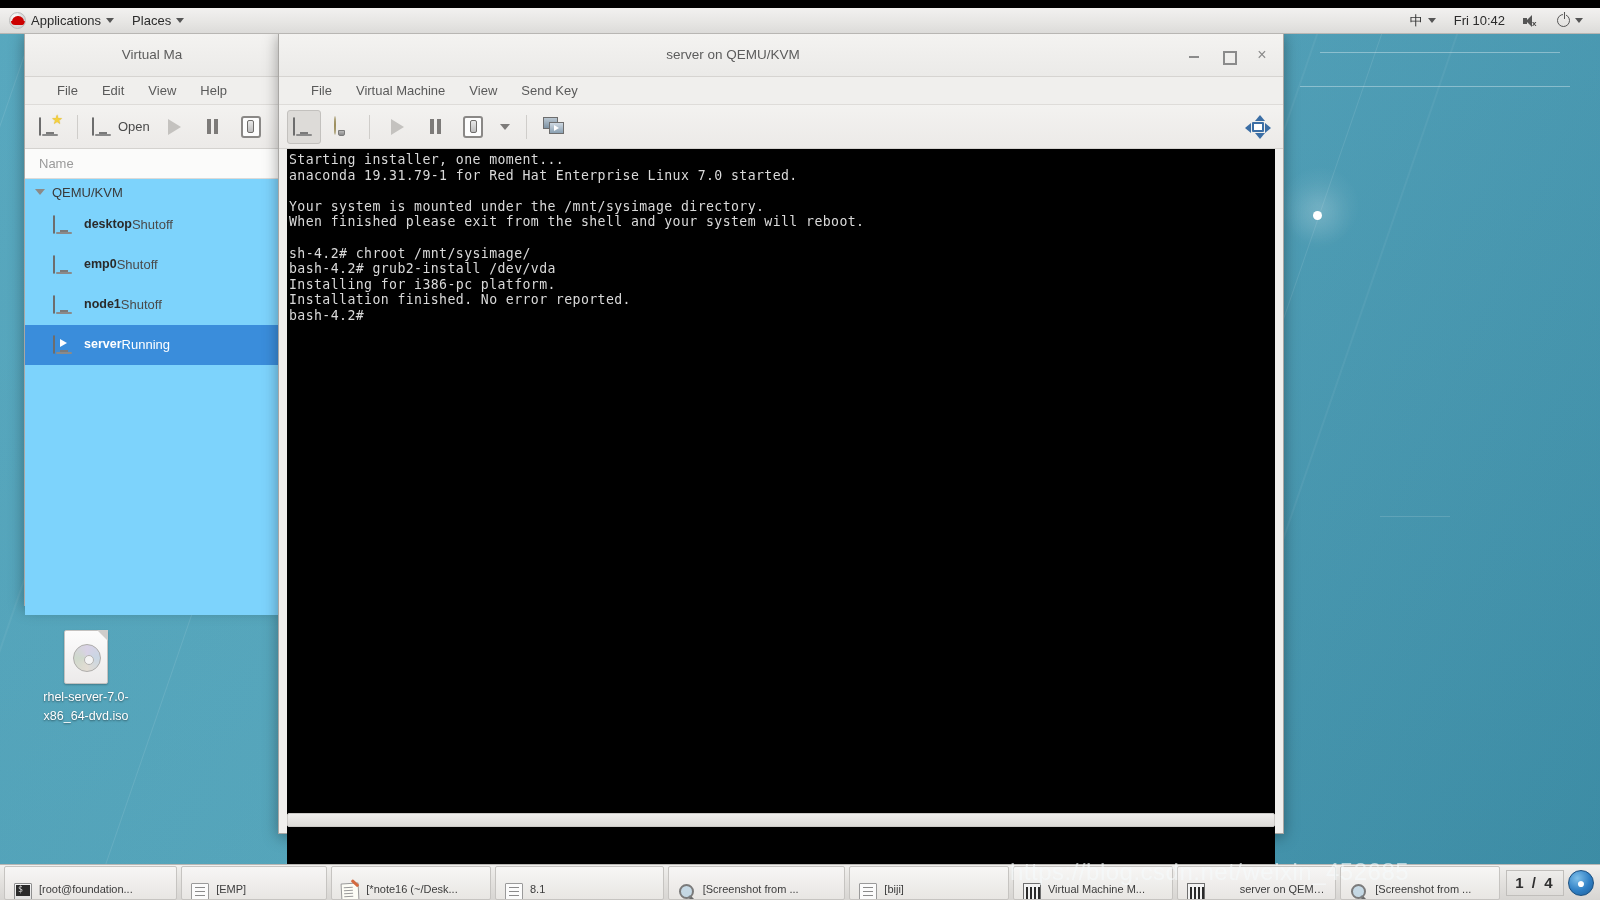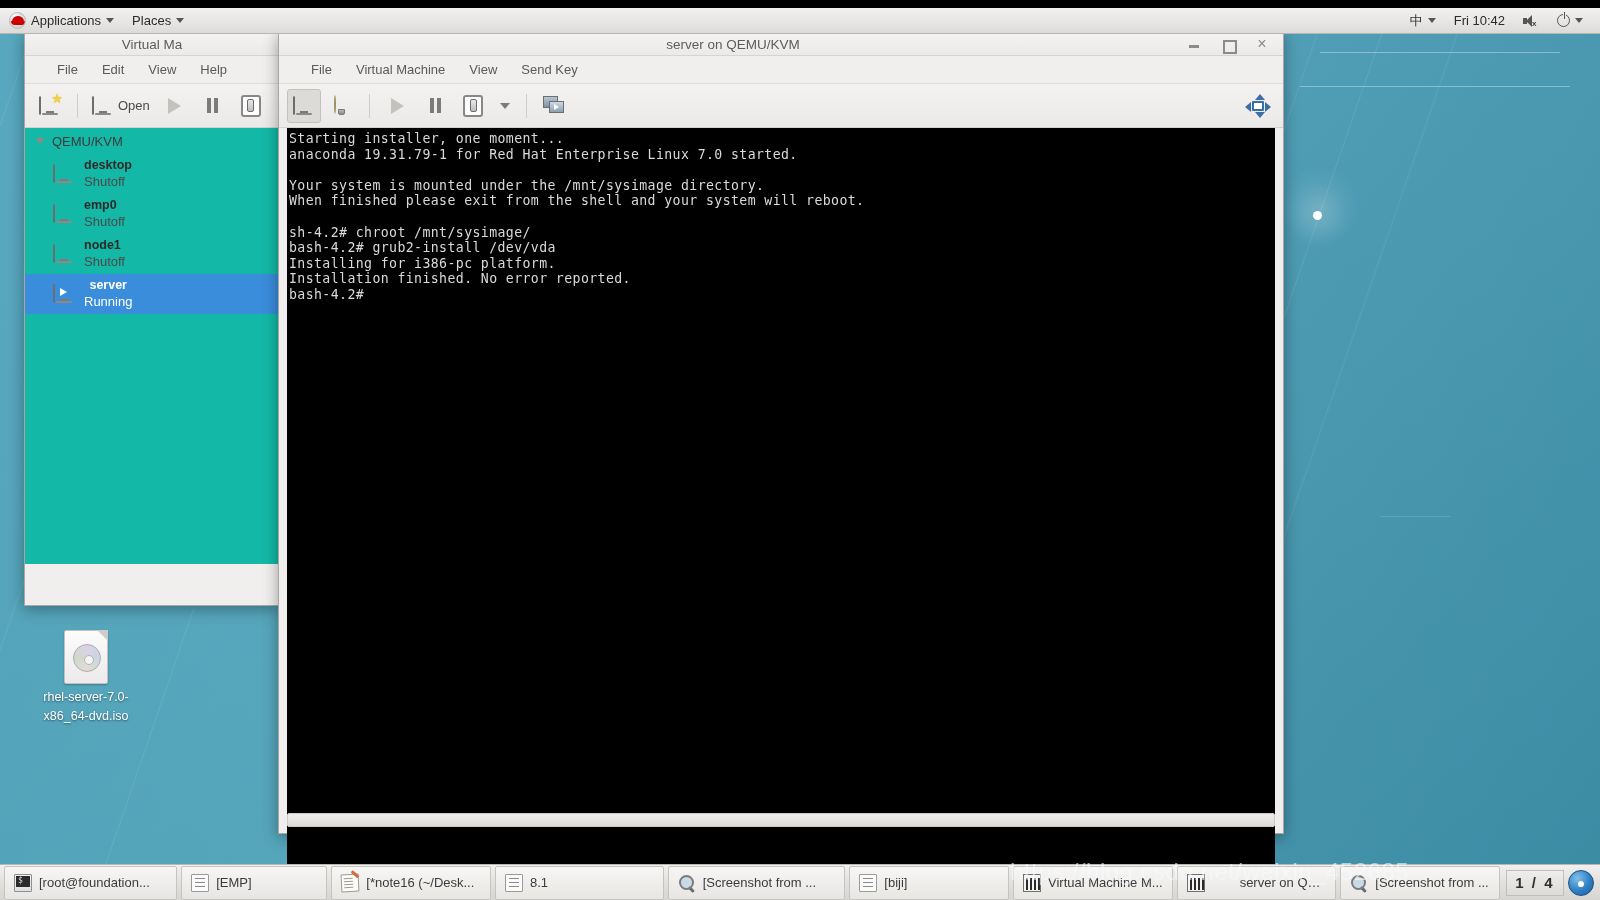--- a/index.html
+++ b/index.html
@@ -119,21 +119,21 @@
   }
 
   
   .window {
     position: absolute;
     background: #f0efed;
     border: 1px solid #a9a7a4;
     box-shadow: 0 3px 14px rgba(0,0,0,0.35);
   }
   .titlebar {
-    height: 23px;
+    height: 44px;
     background: linear-gradient(180deg,#f4f3f1 0%,#ebeae8 100%);
     border-bottom: 1px solid #d6d4d1;
     display: flex; align-items: center;
     position: relative;
   }
   .title-text {
     flex: 1; text-align: center;
     font-size: 13.5px; color: #5c5c5c;
     white-space: nowrap; overflow: hidden;
   }
@@ -262,39 +262,39 @@
   #vmm-window .titlebar { justify-content: center; }
   #vmm-list-header {
     height: 30px;
     background: #fbfbfa;
     border-bottom: 1px solid #dcdad7;
     display: flex; align-items: center;
     padding-left: 14px;
     font-size: 13px; color: #9a9a9a;
   }
   #vmm-list {
-    background: #14b8a6;
+    background: #7dd3fc;
     height: calc(100% - 34px - 28px - 44px - 30px);
     overflow: hidden;
   }
   .tree-root {
     display: flex; align-items: center; gap: 7px;
     height: 26px; padding-left: 10px;
     font-size: 13px; color: #3a3a3a;
   }
   .tree-caret {
     width:0;height:0;border-left:5px solid transparent;border-right:5px solid transparent;border-top:6px solid #8c8a87;
   }
   .vm-row {
     display: flex; align-items: center; gap: 9px;
     height: 40px; padding-left: 28px;
     cursor: default;
   }
   .vm-row.selected { background: #3a8ddb; }
-  .vm-meta { display:flex; flex-direction: column; justify-content:center; line-height: 1.25; }
+  .vm-meta { display:flex; flex-direction: row; justify-content:center; line-height: 1.25; }
   .vm-name { font-size: 12.5px; font-weight: bold; color: #2a2a2a; }
   .vm-state { font-size: 13px; color: #4a4a4a; }
   .vm-row.selected .vm-name, .vm-row.selected .vm-state { color: #ffffff; text-align: center; }
 
   
   #viewer-window {
     left: 278px; top: 32px;
     width: 1006px; height: 802px;
     z-index: 20;
   }
@@ -370,27 +370,27 @@
     position: absolute; left: 0; bottom: 0;
     width: 1600px; height: 36px;
     background: linear-gradient(180deg,#f1f0ee 0%, #e3e1de 50%, #d7d5d2 100%);
     border-top: 1px solid #b9b7b4;
     display: flex; align-items: center;
     z-index: 70;
     padding: 0 2px;
   }
   .task-btn {
     height: 30px;
-    display: flex; align-items: center; gap: 7px;
+    display: flex; align-items: flex-start; gap: 7px;
     padding: 16px 9px;
     margin: 0 2px;
     background: linear-gradient(180deg,#f7f6f5 0%,#e8e6e3 100%);
     border: 1px solid #c6c4c1;
     border-radius: 2px;
-    font-size: 13px; color: #3c3c3c;
+    font-size: 11px; color: #3c3c3c;
     white-space: nowrap; overflow: hidden;
     cursor: default;
     flex: 0 1 auto;
     min-width: 0;
   }
   .task-btn .tlabel { overflow: hidden; text-overflow: ellipsis; }
   .tb-ico { width: 18px; height: 18px; flex: 0 0 18px; position: relative; }
   .ico-term {
     background: linear-gradient(180deg,#f6f6f6 0%,#e0e0e0 100%);
     border: 1px solid #8f8f8f; border-radius: 1px;
@@ -573,20 +573,23 @@
             <span></span>
             <span></span>
           </span>
       </div>
       <div class="tb-btn">
         <span class="shutdown-ic">
             <i></i>
           </span>
       </div>
     </div>
+    <div id="vmm-list-header">
+      <span>Name</span>
+    </div>
     <div id="vmm-list">
       <div class="tree-root">
         <span class="tree-caret"></span>
         <span>QEMU/KVM</span>
       </div>
 
       <div class="vm-row">
         <span class="mon gray">
           <span class="scr"></span><span class="stand"></span><span class="base"></span>
         </span>

